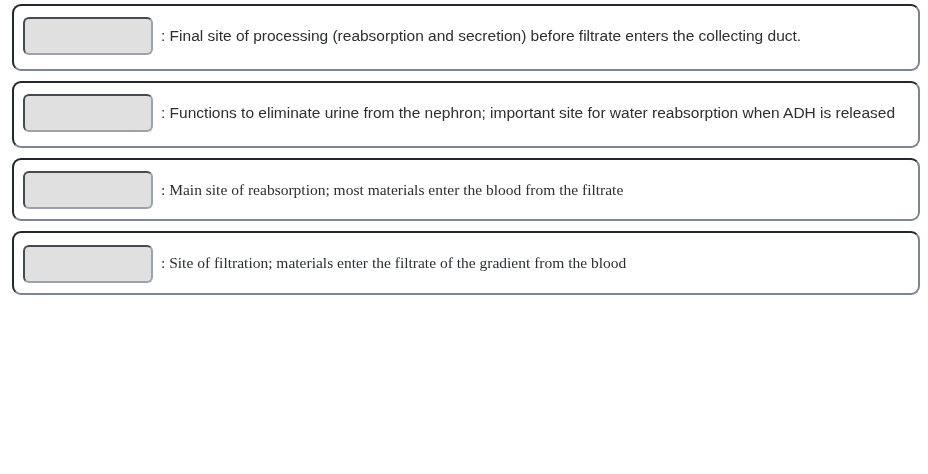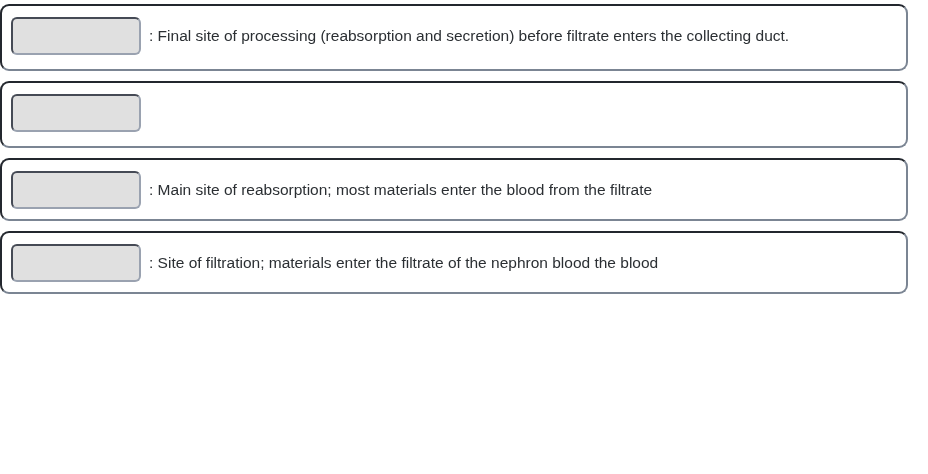--- a/index.html
+++ b/index.html
@@ -12,21 +12,21 @@
     height: 474px;
     font-family: "Liberation Sans", sans-serif;
     -webkit-font-smoothing: antialiased;
     overflow: hidden;
   }
 
   #matching-list {
     position: relative;
     width: 928px;
     box-sizing: border-box;
-    padding: 4px 4px 0 0;
+    padding: 4px 4px 0 12px;
   }
 
   .match-card {
     position: relative;
     box-sizing: border-box;
     width: 908px;
     margin: 0 0 10px 0;
     background: #ffffff;
     border-radius: 9px;
     border-top: 2px solid #23272e;
@@ -59,45 +59,45 @@
   }
 
   .card-text {
     display: inline;
     vertical-align: middle;
     color: #2b2f33;
   }
 
   
   .card-2line { padding-bottom: 14px; }
-  .card-1line { padding-bottom: 10px; }
+  .card-1line { padding-bottom: 10px; font-family: Liberation Serif, serif; }
 </style>
 </head>
 <body>
 
 <div id="matching-list">
 
   <div class="match-card card-2line">
     <div class="card-body">
       <span class="drop-slot"></span><span class="card-text">: Final site of processing (reabsorption and secretion) before filtrate enters the collecting duct.</span>
     </div>
   </div>
 
   <div class="match-card card-2line">
     <div class="card-body">
-      <span class="drop-slot"></span>
+      <span class="drop-slot"></span><span class="card-text">: Functions to eliminate urine from the nephron; important site for water reabsorption when ADH is released</span>
     </div>
   </div>
 
   <div class="match-card card-1line">
     <div class="card-body">
       <span class="drop-slot"></span><span class="card-text">: Main site of reabsorption; most materials enter the blood from the filtrate</span>
     </div>
   </div>
 
   <div class="match-card card-1line">
     <div class="card-body">
-      <span class="drop-slot"></span><span class="card-text">: Site of filtration; materials enter the filtrate of the nephron blood the blood</span>
+      <span class="drop-slot"></span><span class="card-text">: Site of filtration; materials enter the filtrate of the gradient from the blood</span>
     </div>
   </div>
 
 
 </div>
 
 </body></html>

